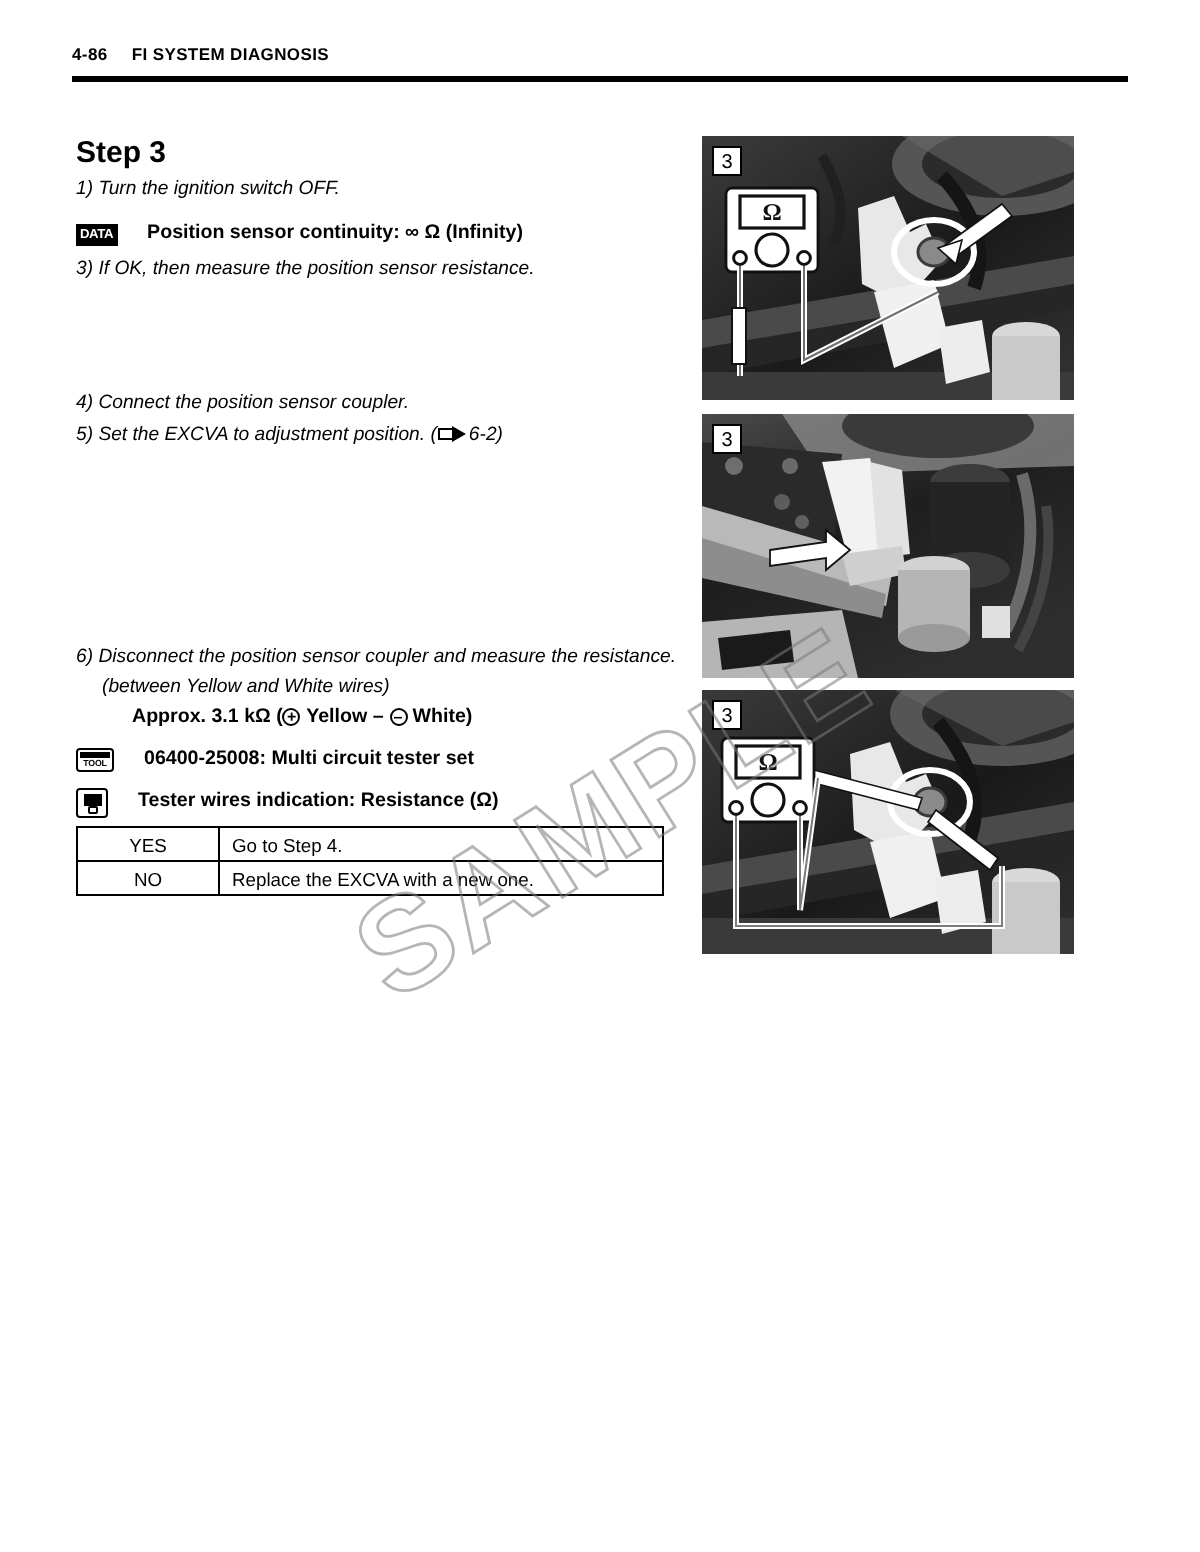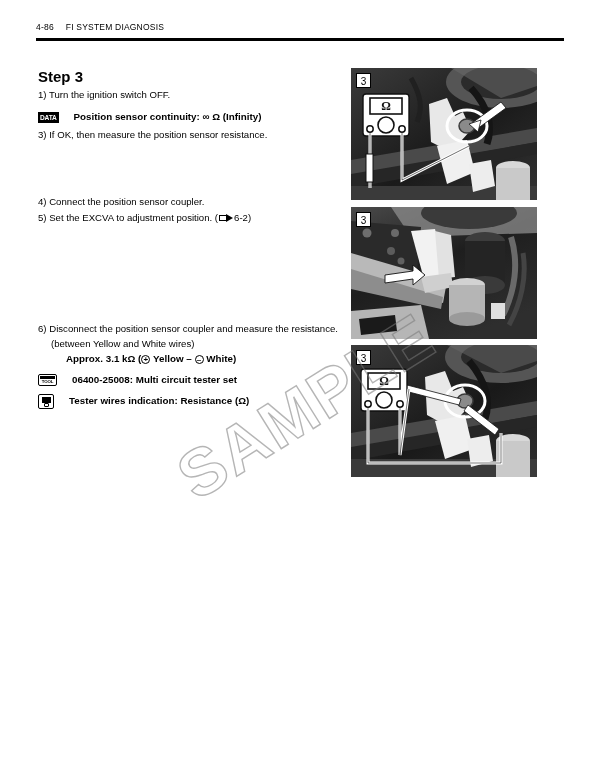--- a/index.html
+++ b/index.html
@@ -28,21 +28,21 @@
     position: absolute;
     left: 36px;
     top: 22px;
     width: 528px;
     height: 16px;
   }
   .header-inner {
     display: flex;
     align-items: baseline;
     gap: 12px;
-    font-weight: normal;
+    font-weight: bold;
     font-size: 8.5px;
     letter-spacing: 0.2px;
   }
   .header-rule {
     position: absolute;
     left: 36px;
     top: 38px;
     width: 528px;
     height: 3px;
     background: #000;
@@ -57,20 +57,21 @@
   }
   .step-title {
     font-weight: bold;
     font-size: 15px;
     margin-bottom: 3px;
   }
   .line {
     font-size: 9.6px;
     line-height: 14.5px;
     margin-bottom: 1px;
+    font-style: italic;
   }
   .line.justify {
     text-align: justify;
     text-align-last: left;
   }
   .indent-hang {
     padding-left: 13px;
     text-indent: -13px;
   }
 
@@ -337,20 +338,32 @@
 
     <div class="spec-row">
       <span class="icon-knob">
           <span class="knob-screen"></span>
           <span class="knob-dial"></span>
         </span>
       <span class="spec-text">Tester wires indication: Resistance (Ω)</span>
     </div>
 
 
+    <table class="yn-table">
+      <tbody>
+        <tr>
+          <td class="ans">YES</td>
+          <td>Go to Step 4.</td>
+        </tr>
+        <tr>
+          <td class="ans">NO</td>
+          <td>Replace the EXCVA with a new one.</td>
+        </tr>
+      </tbody>
+    </table>
   </div>
 
   <div class="photo" id="photo-1">
     <svg viewBox="0 0 186 132" preserveAspectRatio="none">
       <defs>
         <linearGradient id="g1" x1="0" y1="0" x2="1" y2="1">
           <stop offset="0%" stop-color="#3b3b3b"></stop>
           <stop offset="55%" stop-color="#1a1a1a"></stop>
           <stop offset="100%" stop-color="#333"></stop>
         </linearGradient>

